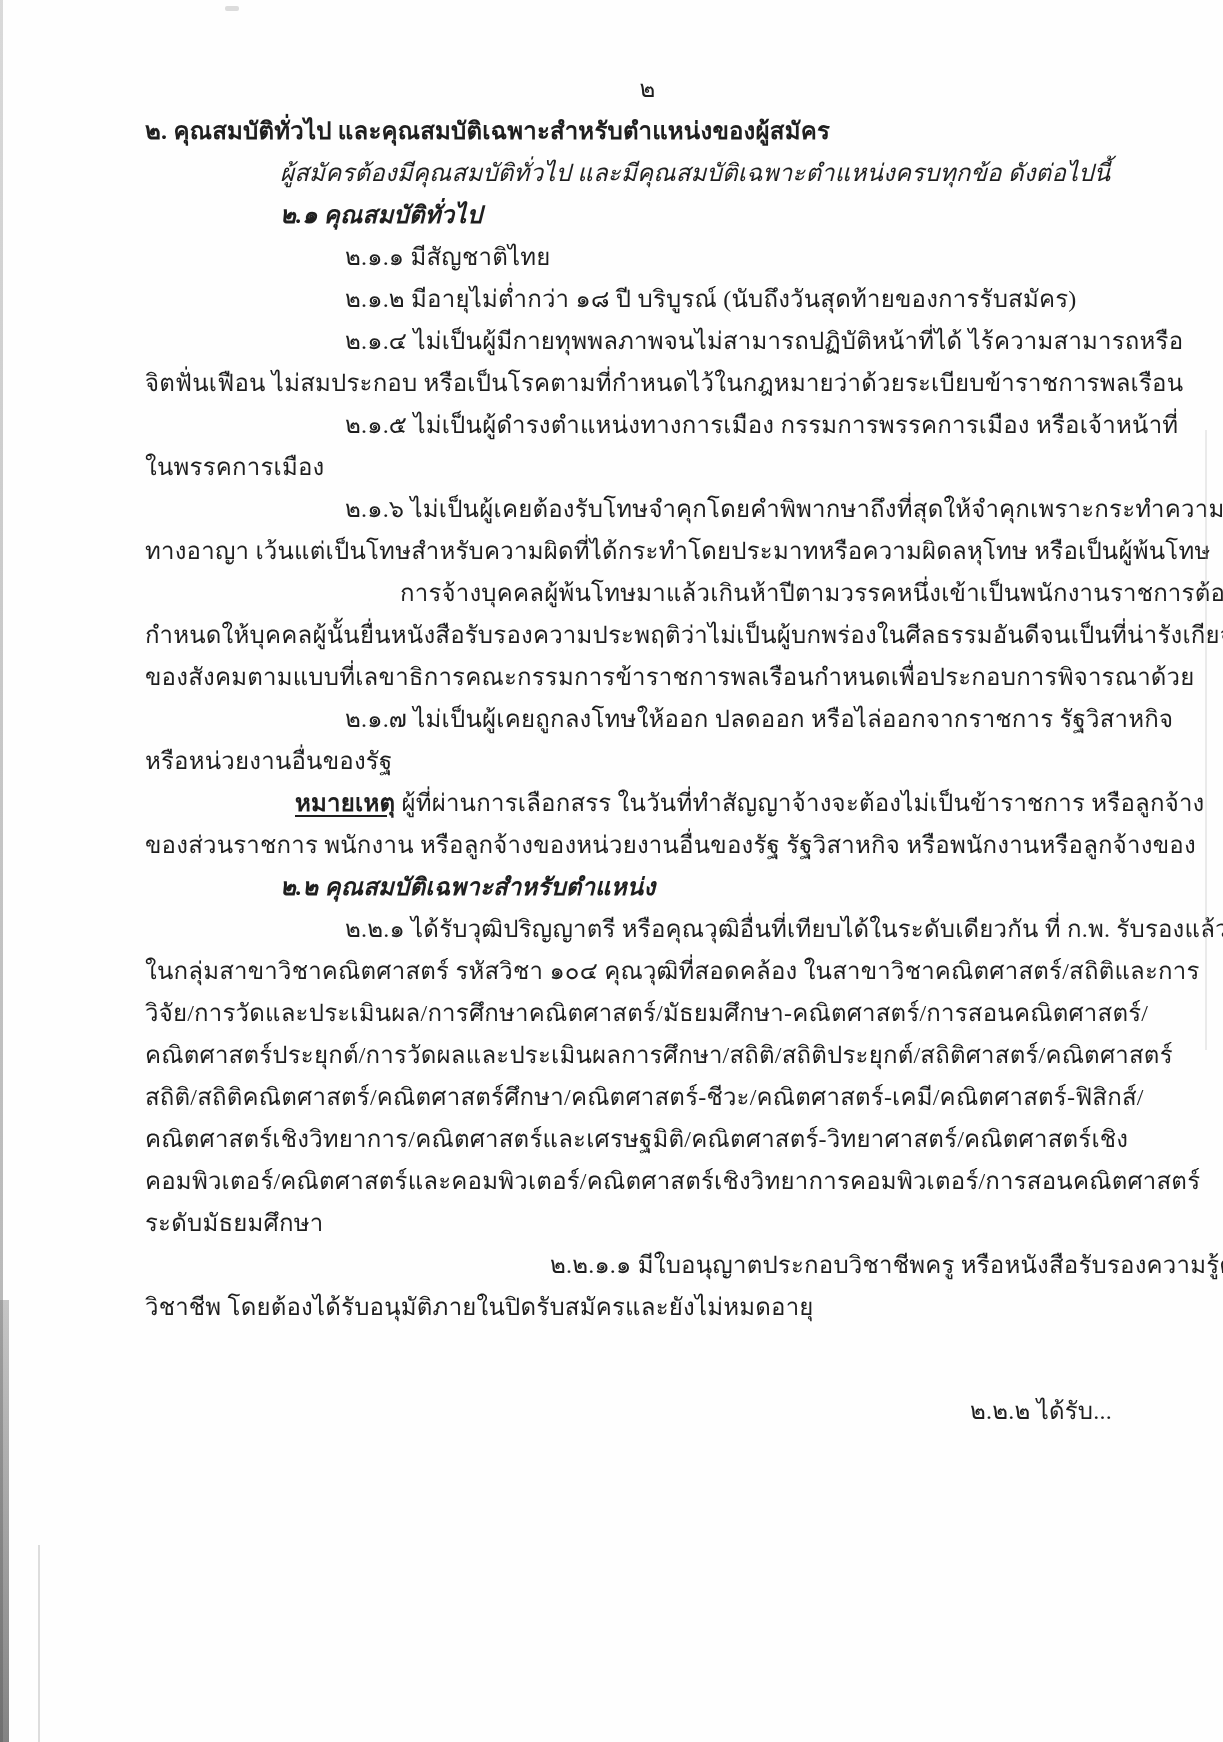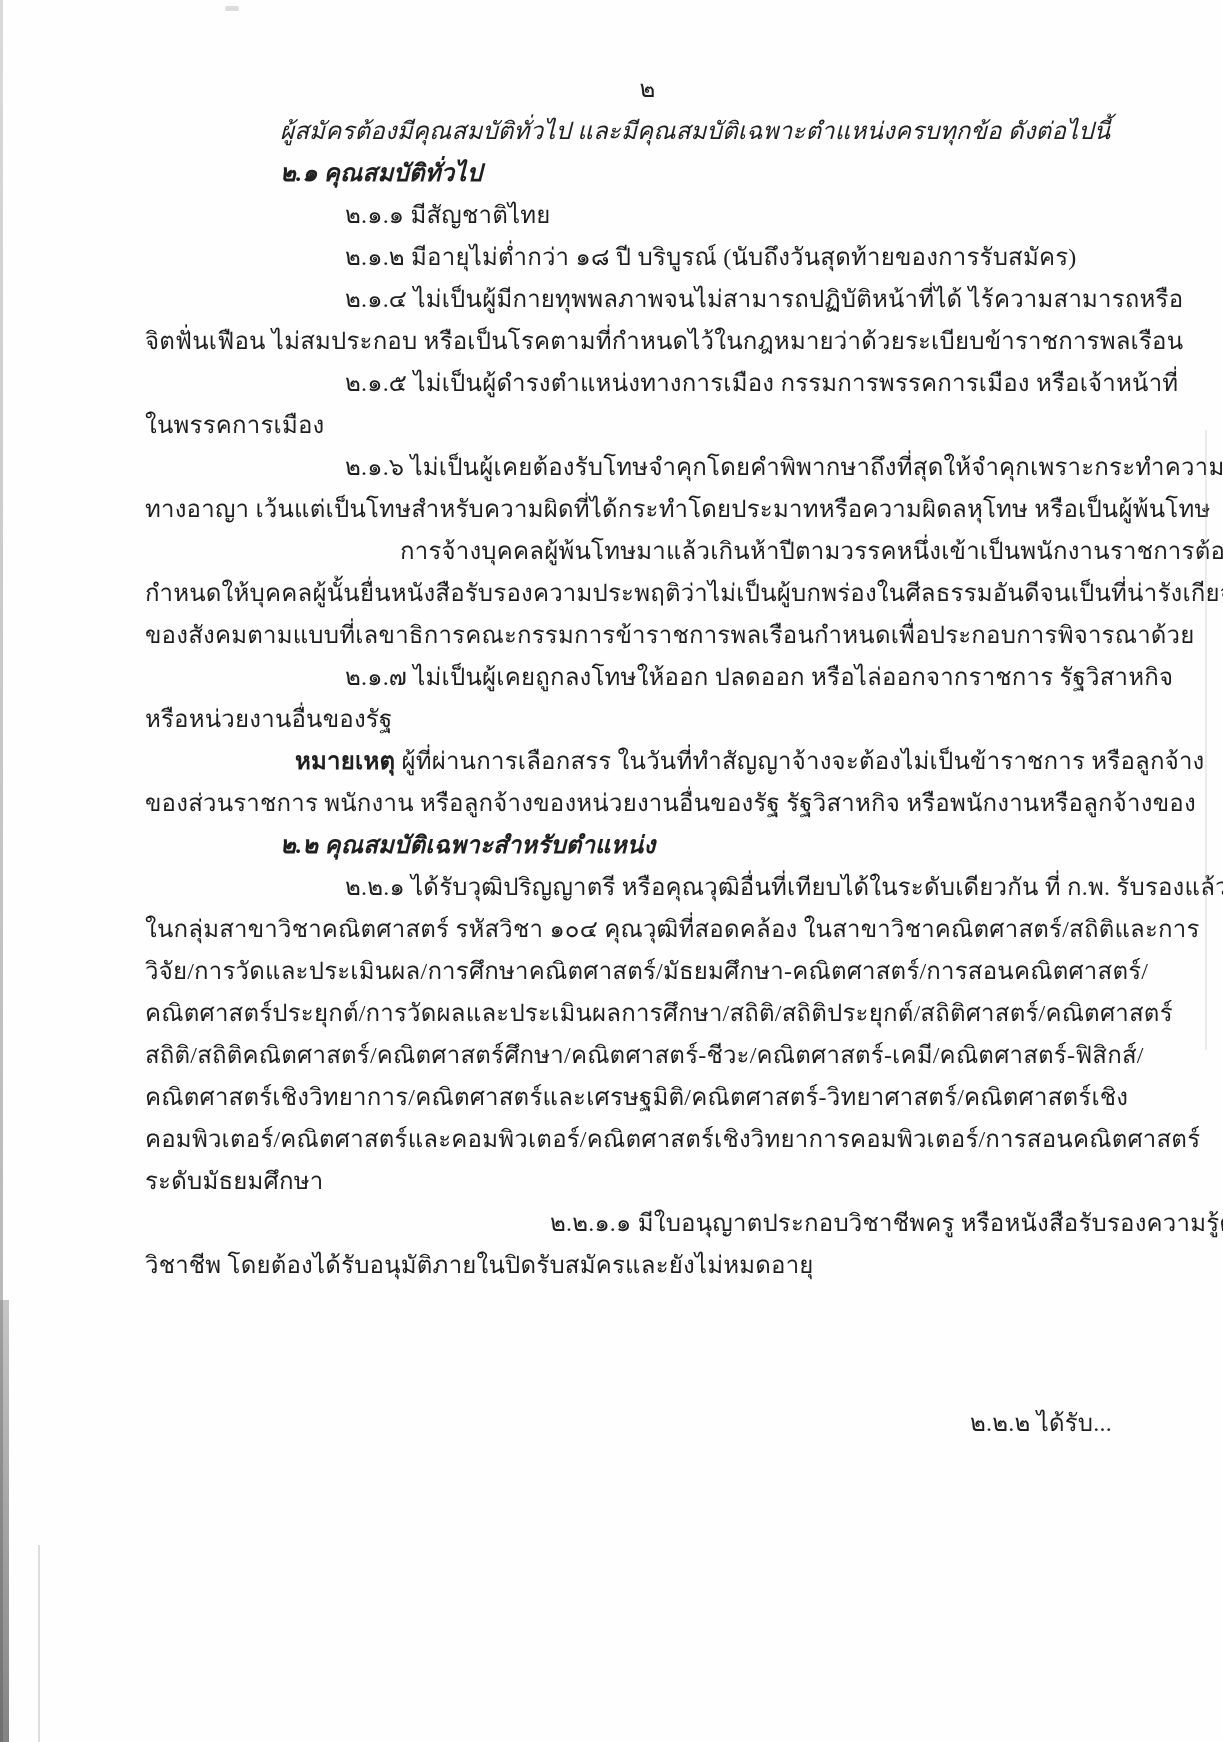--- a/index.html
+++ b/index.html
@@ -25,23 +25,23 @@
     letter-spacing:.2px;
   }
   .line{white-space:nowrap;}
   .c  {text-align:center;}
   .l0 {padding-left:0;}
   .l1 {padding-left:135px;font-style:italic;}
   .l1n{padding-left:150px;}
   .l2 {padding-left:200px;font-family:Liberation Serif, serif;}
   .l3 {padding-left:255px;}
   .l4 {padding-left:405px;}
-  .lr {padding-left:825px;margin-top:116px;}
+  .lr {padding-left:825px;margin-top:62px;}
   .b  {font-weight:bold;}
-  .u  {text-underline-offset:4px;}
+  .u  {text-decoration:underline;text-underline-offset:4px;}
   
   .edge-line-left{
     position:absolute;left:0;top:0;width:3px;height:100%;
     background:linear-gradient(to bottom, rgba(150,150,150,.35), rgba(110,110,110,.55));
   }
   .edge-bar-bottom-left{
     position:absolute;left:0;top:1300px;width:9px;height:442px;
     background:linear-gradient(to bottom, rgba(130,130,130,.45), rgba(90,90,90,.75));
   }
   .faint-line-inner{
@@ -56,20 +56,21 @@
     position:absolute;left:225px;top:6px;width:14px;height:5px;
     background:rgba(170,170,170,.4);border-radius:2px;
   }
 </style>
 </head>
 <body>
 
 <div class="page">
   <div class="doc-body">
       <div class="line c"><span>๒</span></div>
+      <div class="line l0"><span class="b">๒. คุณสมบัติทั่วไป  และคุณสมบัติเฉพาะสำหรับตำแหน่งของผู้สมัคร</span></div>
       <div class="line l1"><span>ผู้สมัครต้องมีคุณสมบัติทั่วไป  และมีคุณสมบัติเฉพาะตำแหน่งครบทุกข้อ  ดังต่อไปนี้</span></div>
       <div class="line l1"><span class="b">๒.๑ คุณสมบัติทั่วไป</span></div>
       <div class="line l2"><span>๒.๑.๑ มีสัญชาติไทย</span></div>
       <div class="line l2"><span>๒.๑.๒ มีอายุไม่ต่ำกว่า  ๑๘  ปี  บริบูรณ์  (นับถึงวันสุดท้ายของการรับสมัคร)</span></div>
       <div class="line l2"><span>๒.๑.๔ ไม่เป็นผู้มีกายทุพพลภาพจนไม่สามารถปฏิบัติหน้าที่ได้  ไร้ความสามารถหรือ</span></div>
       <div class="line l0"><span>จิตฟั่นเฟือน ไม่สมประกอบ  หรือเป็นโรคตามที่กำหนดไว้ในกฎหมายว่าด้วยระเบียบข้าราชการพลเรือน</span></div>
       <div class="line l2"><span>๒.๑.๕ ไม่เป็นผู้ดำรงตำแหน่งทางการเมือง  กรรมการพรรคการเมือง  หรือเจ้าหน้าที่</span></div>
       <div class="line l0"><span>ในพรรคการเมือง</span></div>
       <div class="line l2"><span>๒.๑.๖ ไม่เป็นผู้เคยต้องรับโทษจำคุกโดยคำพิพากษาถึงที่สุดให้จำคุกเพราะกระทำความผิด</span></div>
       <div class="line l0"><span>ทางอาญา  เว้นแต่เป็นโทษสำหรับความผิดที่ได้กระทำโดยประมาทหรือความผิดลหุโทษ  หรือเป็นผู้พ้นโทษ</span></div>

